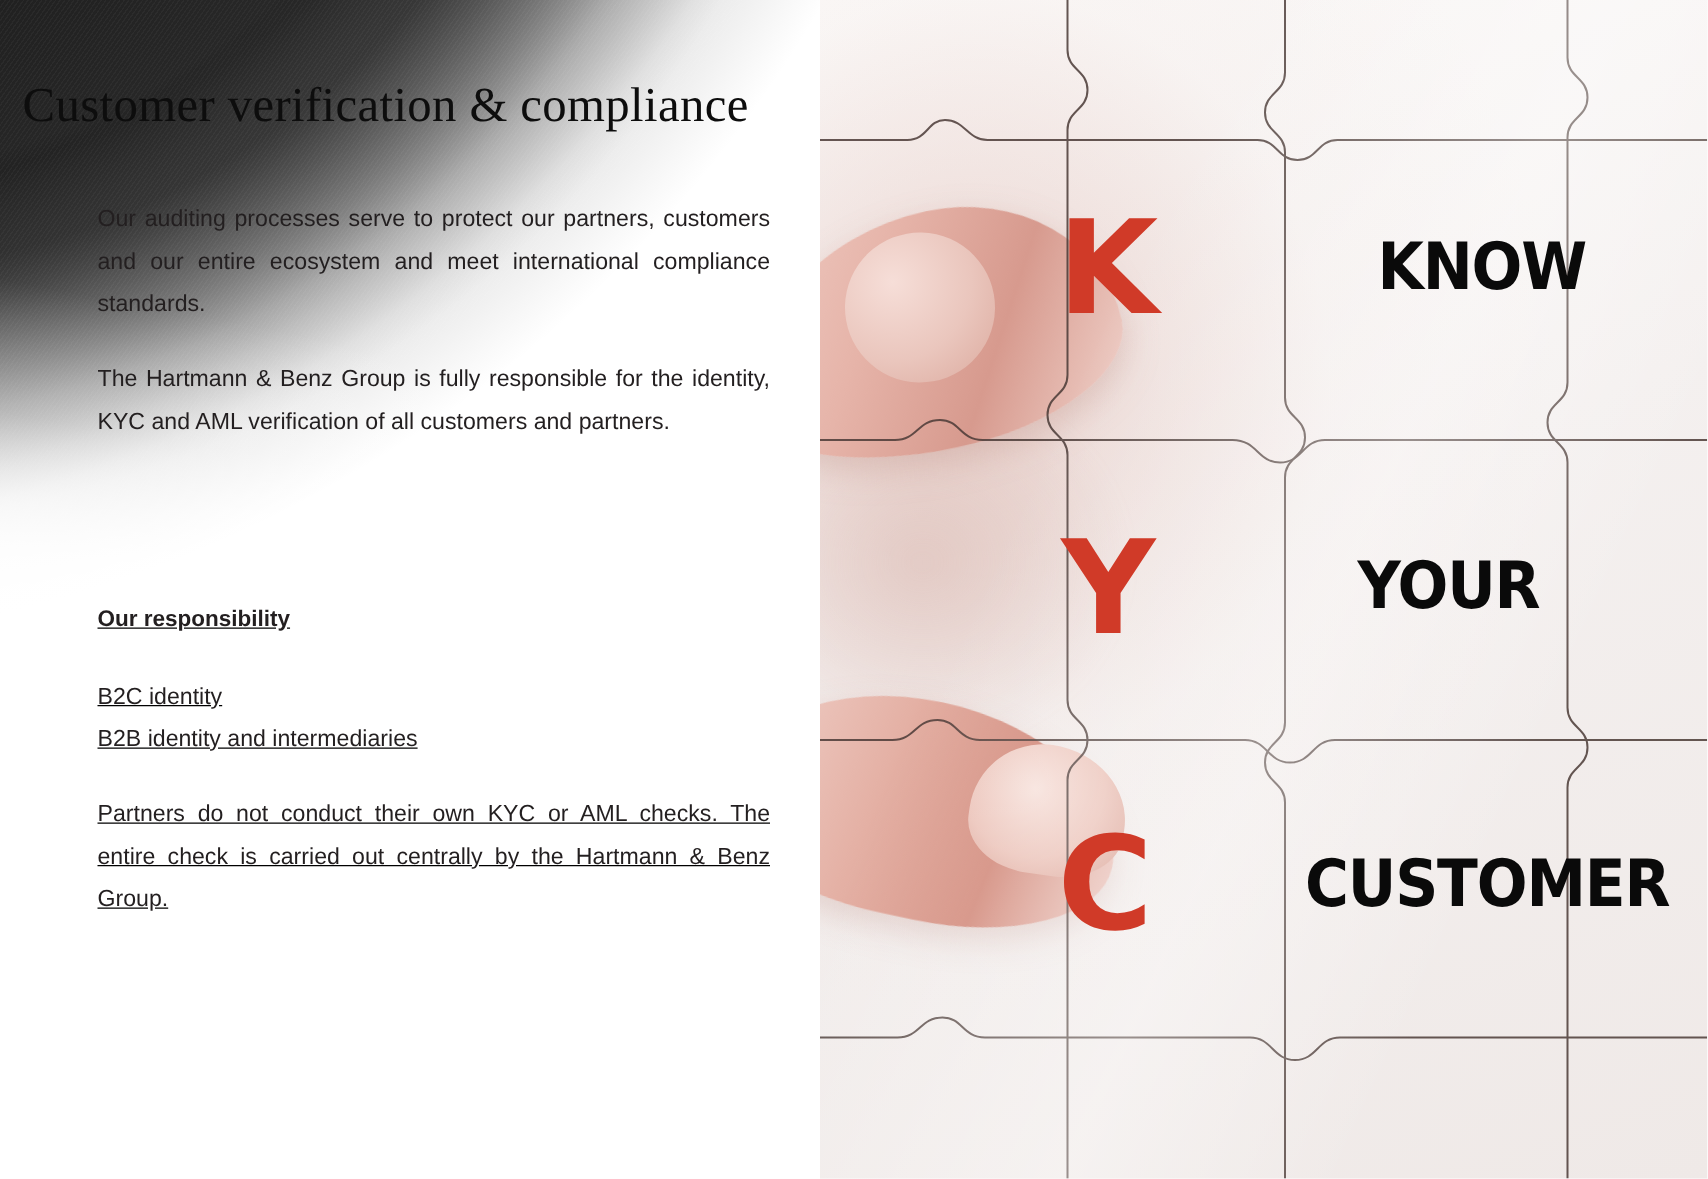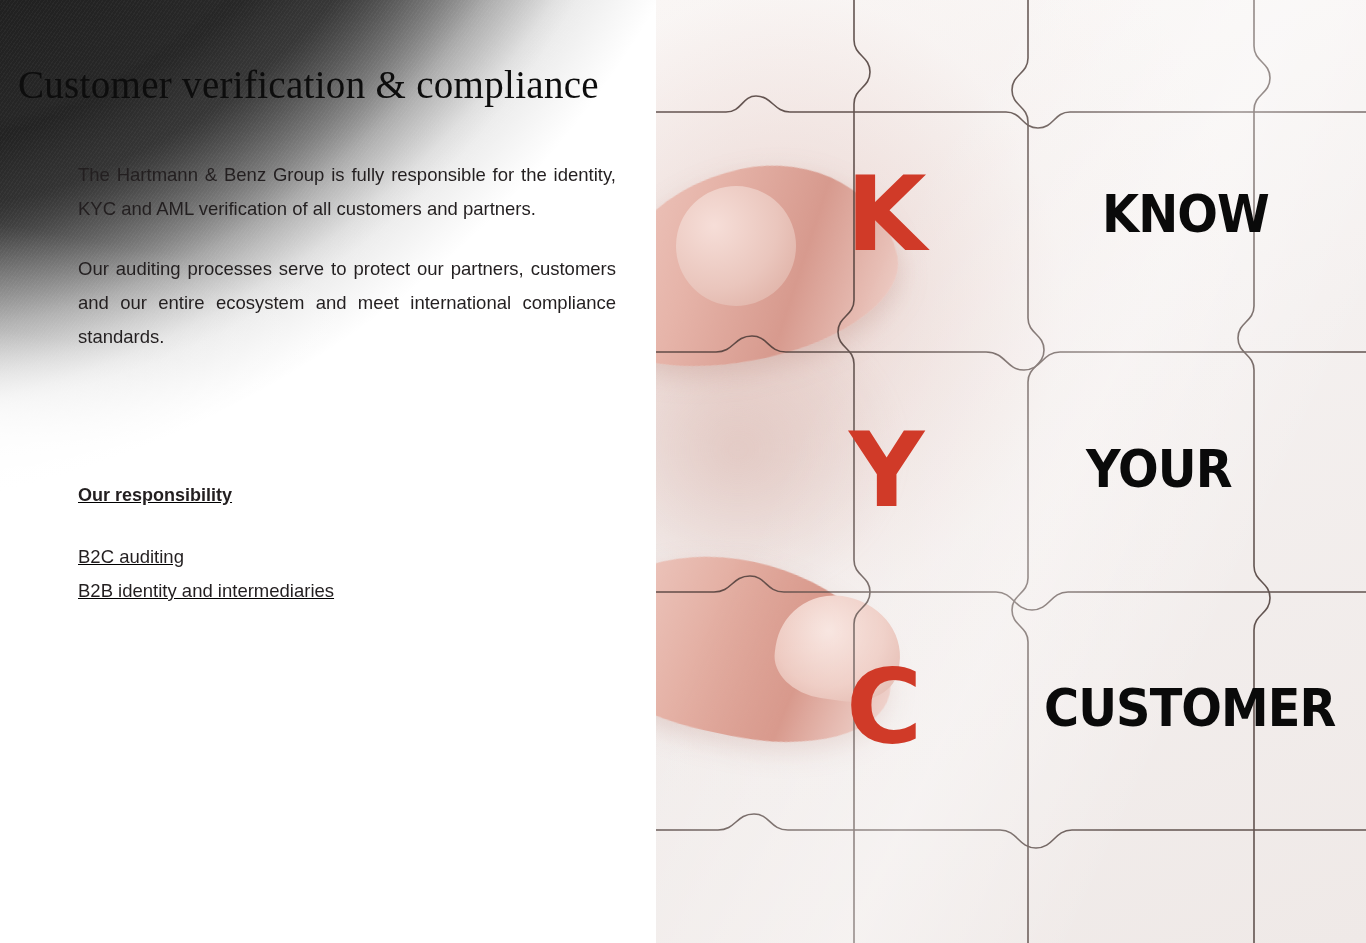--- a/index.html
+++ b/index.html
@@ -274,31 +274,32 @@
   <div class="left-panel">
     <div class="swoosh"></div>
     <div class="swoosh-grain"></div>
     <div class="swoosh-fade"></div>
 
     <div class="left-content">
 
       <div class="slide-title">Customer verification &amp; compliance</div>
 
       <div class="body-block" style="top: 158px;">
+        <p class="para">Our auditing processes serve to protect our partners, customers and our entire ecosystem and meet international compliance standards.</p>
         <p class="para">The Hartmann &amp; Benz Group is fully responsible for the identity, KYC and AML verification of all customers and partners.</p>
-        <p class="para">Our auditing processes serve to protect our partners, customers and our entire ecosystem and meet international compliance standards.</p>
       </div>
 
       <div class="body-block" style="top: 480px; text-decoration: underline;">
         <div class="sub-heading">Our responsibility</div>
 
 
-        <div class="list-line">B2C auditing</div>
+        <div class="list-line">B2C identity</div>
         <div class="list-line" style="margin-bottom: 26px;">B2B identity and intermediaries</div>
 
+        <p class="para tight">Partners do not conduct their own KYC or AML checks. The entire check is carried out centrally by the Hartmann &amp; Benz Group.</p>
       </div>
 
     </div>
   </div>
 
   <div class="right-panel">
     <div class="puzzle-bg"></div>
 
     <div class="finger-shadow"></div>
     <div class="finger finger-1"></div>

